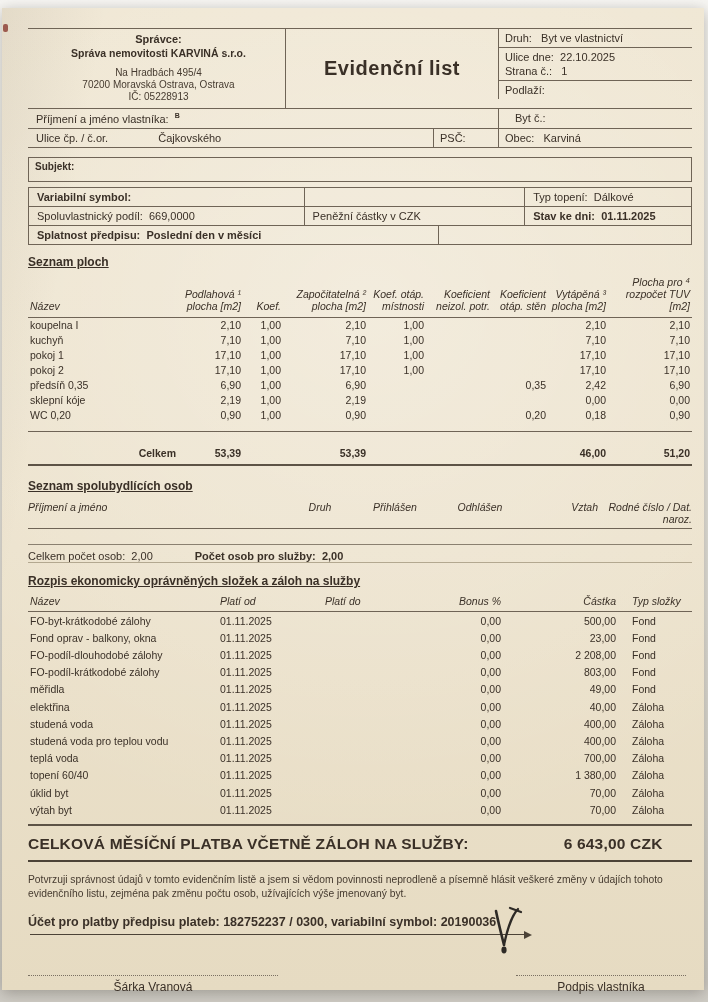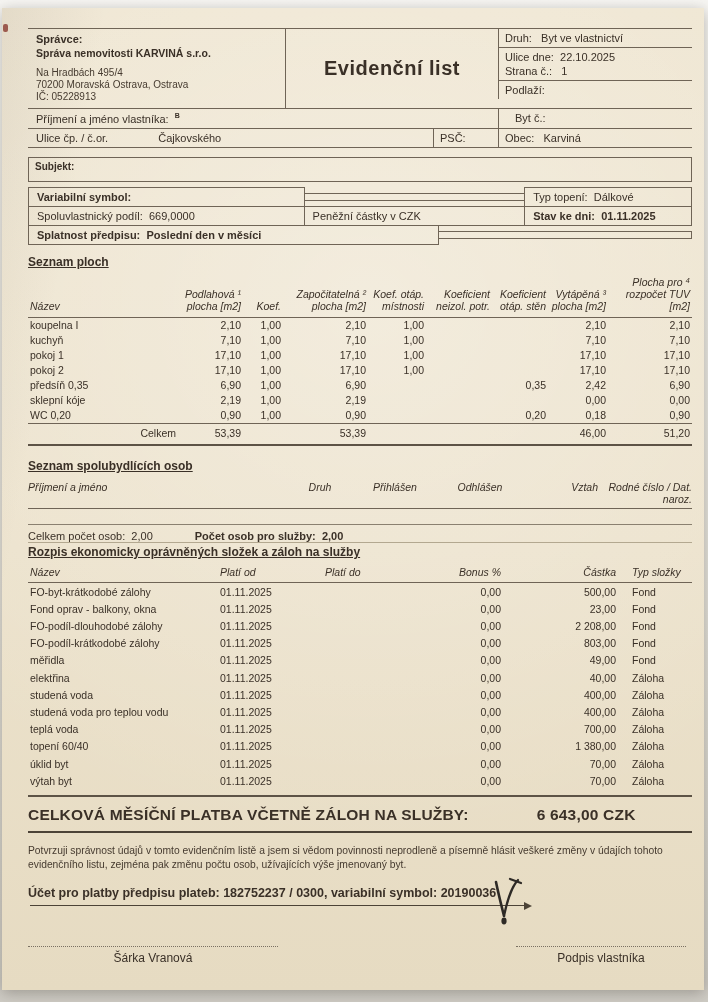--- a/index.html
+++ b/index.html
@@ -17,72 +17,72 @@
       linear-gradient(180deg,#efe6d2 0%,#ece2cc 55%,#e6dbc2 100%);
     box-shadow:0 3px 14px rgba(60,55,45,0.35);
   }
   .content{position:absolute;left:26px;top:20px;width:664px;}
   .b{font-weight:bold;}
   .r{text-align:right;}
   .ctr{text-align:center;}
   
   .hdr{border-top:1px solid #6f6456;font-size:11px;}
   .hrow1{display:flex;border-bottom:1px solid #6f6456;}
-  .spravce{width:258px;border-right:1px solid #6f6456;padding:4px 4px 6px 8px;box-sizing:border-box;}
+  .spravce{width:258px;border-right:1px solid #6f6456;padding:4px 4px 6px 8px;box-sizing:border-box;text-align:center;}
   .spravce .nm{font-weight:bold;font-size:10.5px;margin-top:2px;}
   .spravce .ad{font-size:10px;margin-top:1px;color:#463b30;}
   .titlecell{width:212px;display:flex;align-items:center;justify-content:center;}
   .doc-title{font-size:20px;font-weight:bold;letter-spacing:0.5px;}
   .hright{width:194px;border-left:0px;}
   .hright .cell{border-left:1px solid #6f6456;border-bottom:1px solid #6f6456;padding:3px 6px;}
   .hright .cell:last-child{border-bottom:none;}
   .hrow2{display:flex;border-bottom:1px solid #6f6456;}
   .hrow2 .main{flex:1;padding:3px 8px;}
   .hrow2 .side{width:194px;border-left:1px solid #6f6456;padding:3px 16px;box-sizing:border-box;}
   .hrow3{display:flex;border-bottom:1px solid #6f6456;}
   .hrow3 .main{width:405px;padding:3px 8px;box-sizing:border-box;}
   .hrow3 .psc{width:65px;border-left:1px solid #6f6456;padding:3px 6px;box-sizing:border-box;}
   .hrow3 .side{width:194px;border-left:1px solid #6f6456;padding:3px 6px;box-sizing:border-box;}
   .lblgap{display:inline-block;width:44px;}
   sup.mk{font-size:7px;vertical-align:super;}
   
   .subjekt{margin-top:9px;border:1px solid #6f6456;height:25px;padding:3px 6px;font-size:10px;box-sizing:border-box;}
   .inforows{margin-top:6px;font-size:11px;}
-  .irow{display:flex;align-items:center;}
+  .irow{display:flex;}
   .irow > div{border:1px solid #6f6456;padding:3px 8px;box-sizing:border-box;margin-top:-1px;}
   .ic1{width:277px;}
   .ic2{width:222px;margin-left:-1px;}
   .ic3{width:168px;margin-left:-1px;}
   .icw{width:412px;}
   .icw2{width:254px;margin-left:-1px;}
   .icfull{width:664px;}
   
   .sect{font-size:12px;font-weight:bold;text-decoration:underline;margin-top:10px;}
   
   .ptable{margin-top:6px;font-size:10.5px;}
   .pgrid{display:grid;grid-template-columns:150px 65px 40px 85px 58px 66px 56px 60px 84px;}
   .phead{font-style:italic;border-bottom:1px solid #6f6456;padding-bottom:3px;align-items:end;}
   .phead > div{white-space:pre-line;line-height:1.15;}
   .pgrid > div{padding:1.5px 2px;}
   .prow{height:15px;}
-  .pcelkem{border-top:1px solid #6f6456;border-bottom:2px solid #5d5346;font-weight:normal;padding-top:2px;padding-bottom:3px;margin-top:0;}
+  .pcelkem{border-top:1px solid #6f6456;border-bottom:2px solid #5d5346;font-weight:bold;padding-top:14px;padding-bottom:3px;margin-top:8px;}
   
   .ogrid{display:grid;grid-template-columns:258px 68px 82px 88px 74px 94px;font-size:10.5px;}
   .ohead{font-style:italic;border-bottom:1px solid #6f6456;padding:4px 0 3px 0;}
   .oempty{height:15px;border-bottom:1px solid #8a8070;}
   .ocount{display:flex;font-size:11px;padding:5px 0 0 0;border-bottom:1px solid #b3a890;}
   
   .rgrid{display:grid;grid-template-columns:190px 105px 95px 85px 115px 74px;font-size:10.5px;}
   .rhead{font-style:italic;border-bottom:1px solid #6f6456;padding:3px 0;}
   .rrow > div, .rhead > div{padding:1.3px 2px;}
   .rrow{line-height:14.6px;}
   .typcol{padding-left:14px !important;}
   .rend{border-bottom:2px solid #5d5346;height:2px;margin-top:3px;}
   
-  .total{display:flex;align-items:baseline;margin-top:9px;font-size:15.5px;font-weight:bold;letter-spacing:0.2px;}
+  .total{display:flex;align-items:baseline;margin-top:9px;font-size:15.5px;font-weight:bold;letter-spacing:0.2px;gap:27px;}
   .total .amt{margin-left:68px;}
   .totline{border-bottom:2px solid #4c4337;margin-top:7px;}
   
   .decl{margin-top:11px;font-size:10.3px;line-height:1.4;color:#453a2f;}
   .ucet{position:relative;margin-top:13px;font-size:12.5px;font-weight:bold;width:560px;}
   .ucetline{position:absolute;left:2px;top:19px;width:500px;height:1px;background:#4c4337;}
   .ucetline::after{content:"";position:absolute;right:-2px;top:-3px;border-left:8px solid #4c4337;border-top:4px solid transparent;border-bottom:4px solid transparent;}
   .mark{position:absolute;left:462px;top:-10px;}
   
   .sigs{display:flex;justify-content:space-between;margin-top:46px;font-size:12px;}
@@ -317,21 +317,21 @@
       <div>
         <span>Celkem počet osob:</span>&nbsp;
         <span>2,00</span>
       </div>
       <div class="b" style="margin-left:42px;">
         <span>Počet osob pro služby:</span>&nbsp;
         <span>2,00</span>
       </div>
     </div>
 
-    <div class="sect" style="margin-top:2px;">Rozpis ekonomicky oprávněných složek a záloh na služby</div>
+    <div class="sect" style="margin-top:11px;">Rozpis ekonomicky oprávněných složek a záloh na služby</div>
     <div class="rgrid rhead" style="margin-top:3px;">
       <div>Název</div>
       <div>Platí od</div>
       <div>Platí do</div>
       <div class="r">Bonus %</div>
       <div class="r">Částka</div>
       <div class="typcol">Typ složky</div>
     </div>
 
     <div class="rgrid rrow">

